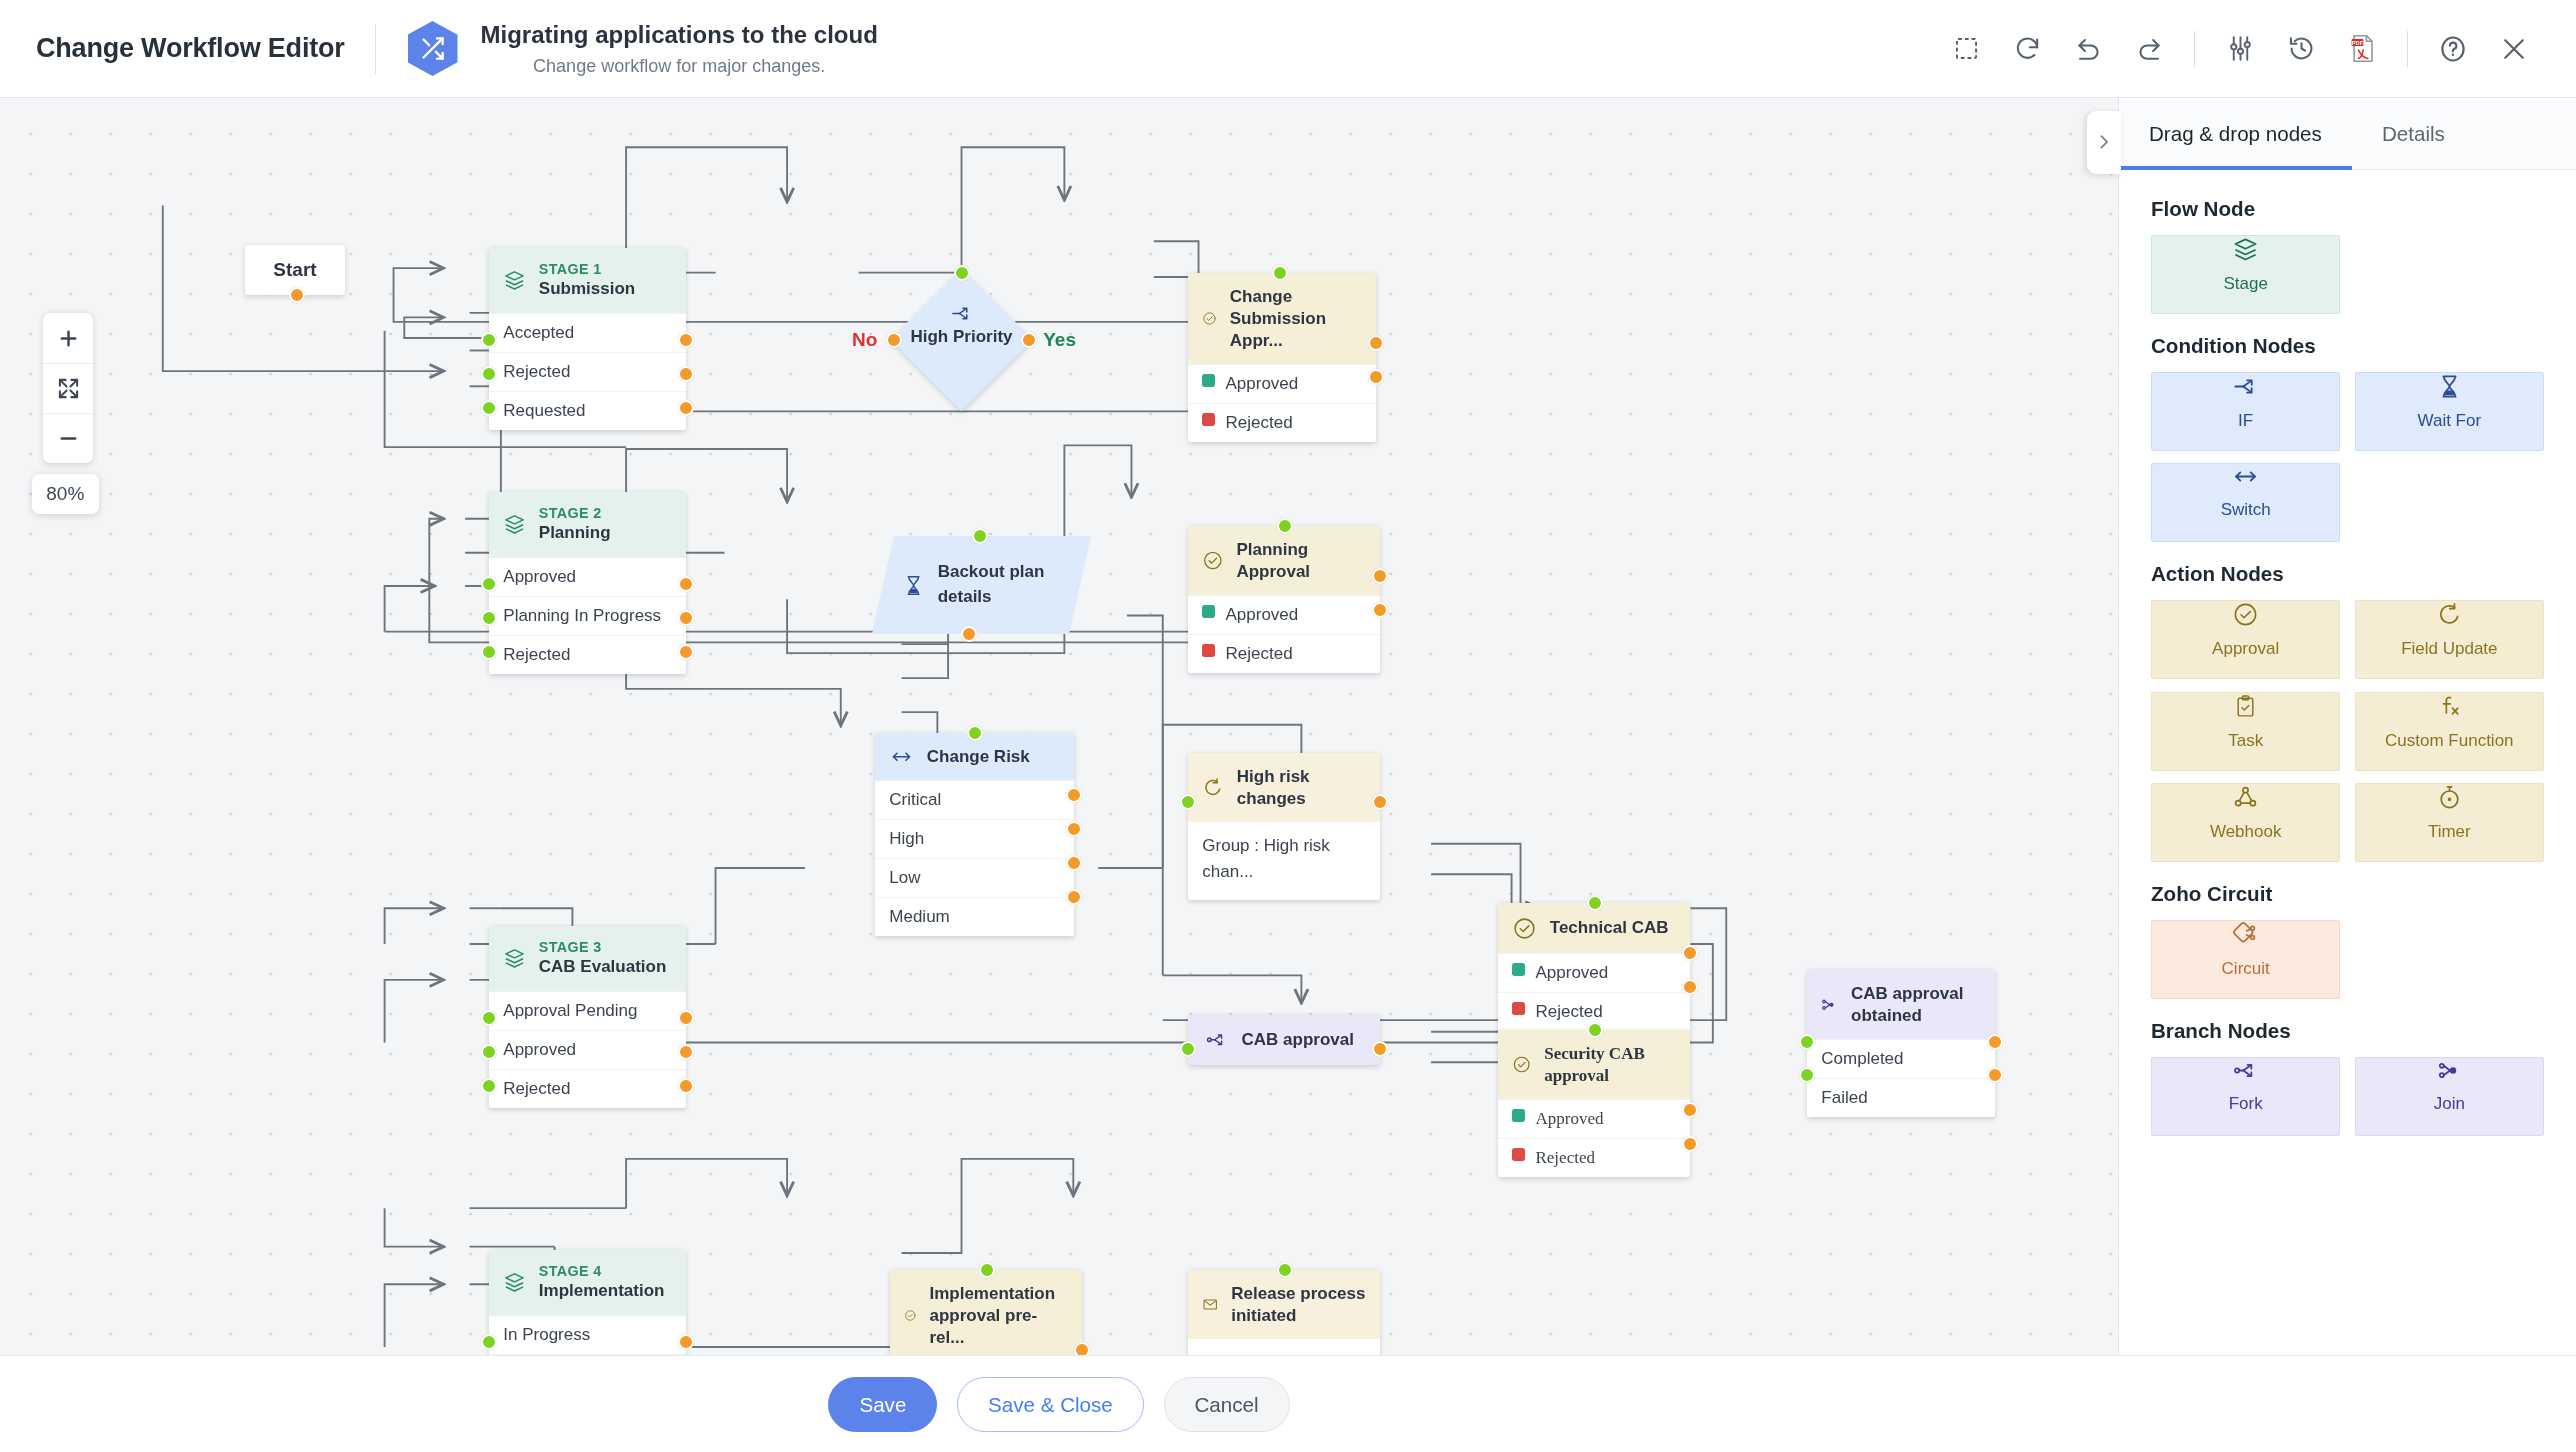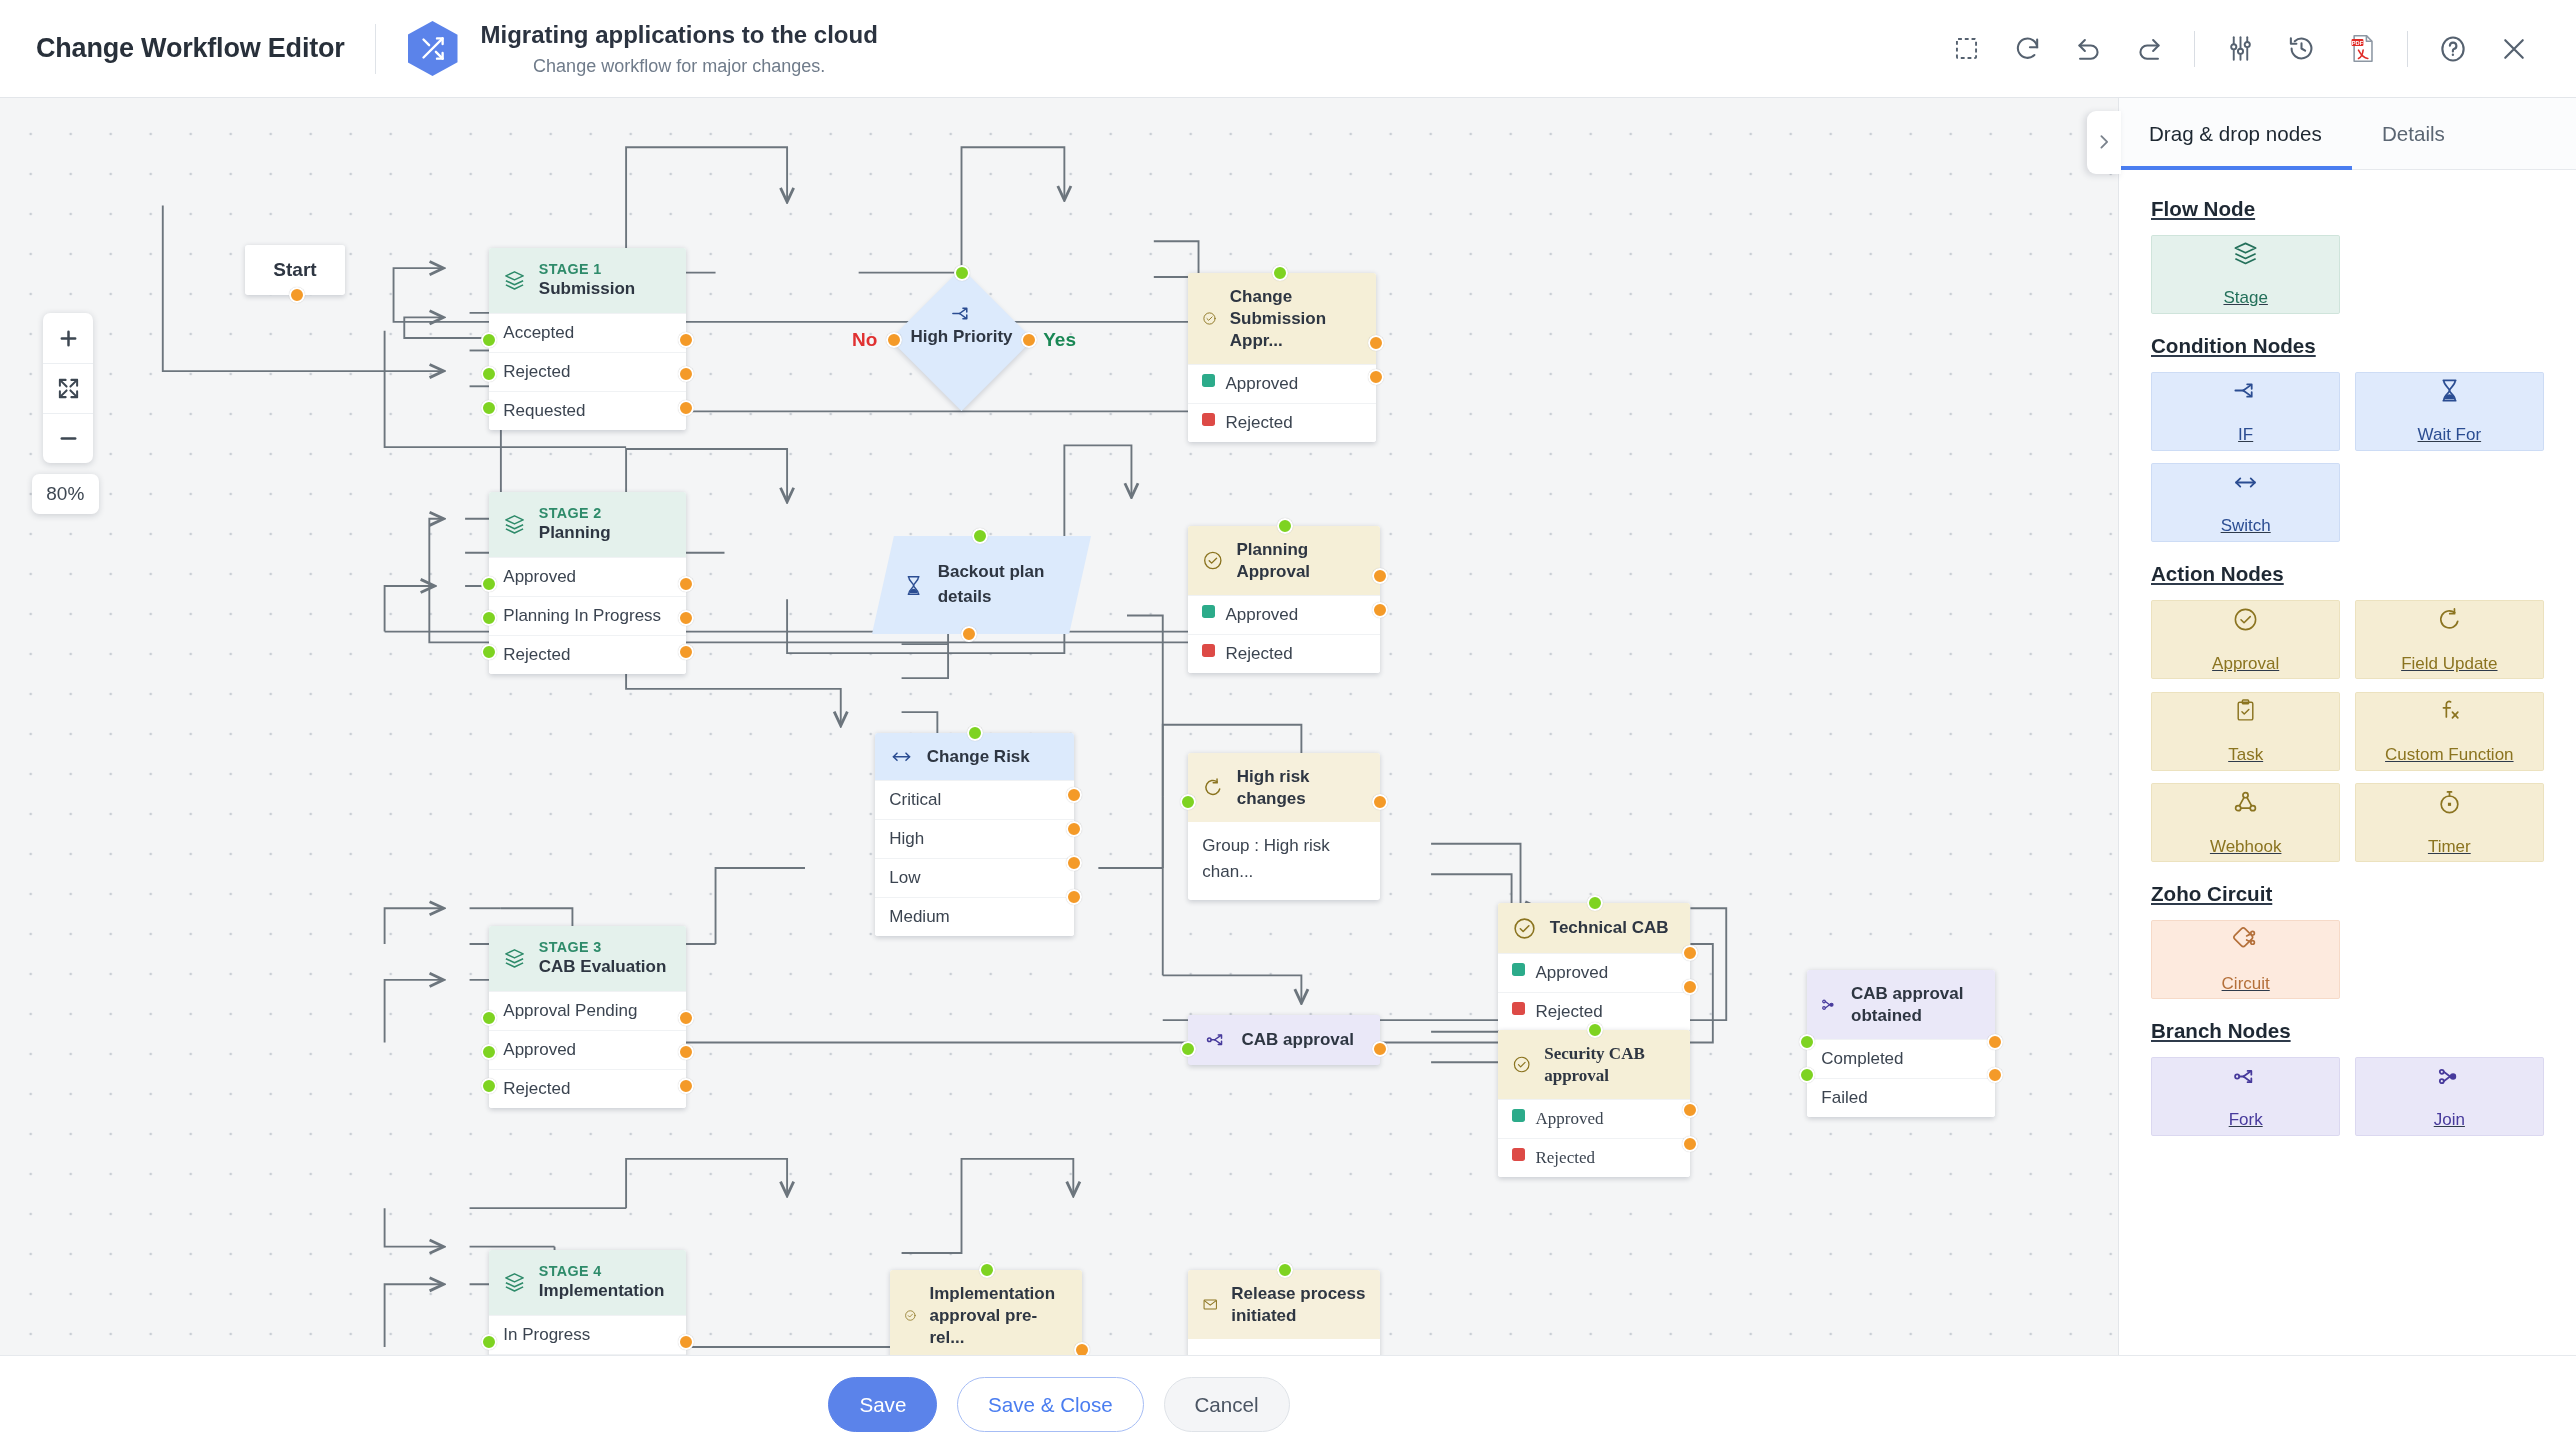--- a/index.html
+++ b/index.html
@@ -156,27 +156,27 @@
   }
   .tabs { display:flex; height: 72px; border-bottom:0.9px solid #e6e9ed; background:#fbfcfd; }
   .tab {
     flex: 0 0 auto; padding: 0 30px; display:flex; align-items:center; justify-content:center;
     font-size: 20.6px; color:#5b6673; cursor:pointer; position:relative;
   }
   .tab.active { color:#1d2731; font-weight:400; }
   .tab.active::after {
     content:''; position:absolute; left:0; right:0; bottom:-0.9px; height:3.6px; background:#4a7df0;
   }
-  .panel-body { flex:1 1 auto; overflow:hidden; padding: 23px 32px 0 32px; text-decoration: underline; }
+  .panel-body { flex:1 1 auto; overflow:hidden; padding: 23px 32px 0 32px; }
   .grp-title { font-size: 20.6px; font-weight: 700; color:#1e2833; margin: 19.7px 0 14.3px; }
   .grp-title:first-child { margin-top: 3.6px; }
   .grid { display:grid; grid-template-columns: 1fr 1fr; gap: 12.5px 14.3px; }
   .nodechip {
     height: 79px; border-radius:1.8px; display:flex; flex-direction:column;
-    align-items:center; justify-content:center; gap:21px; cursor:grab; user-select:none;
+    align-items:center; gap:11px; cursor:grab; user-select:none;
   }
   .nodechip .lbl { font-size: 17px; }
   .chip-flow   { background:#e4f1ec; border:0.9px solid #cfe4db; color:#23705a; }
   .chip-cond   { background:#dfeafc; border:0.9px solid #cddcf5; color:#2b4d92; }
   .chip-action { background:#f5edd3; border:0.9px solid #ece2bf; color:#8b7420; }
   .chip-circ   { background:#fdeade; border:0.9px solid #f6dac8; color:#b4703a; }
   .chip-branch { background:#e9e7f8; border:0.9px solid #dbd8f0; color:#473a9c; }
 
   
   .footer {

